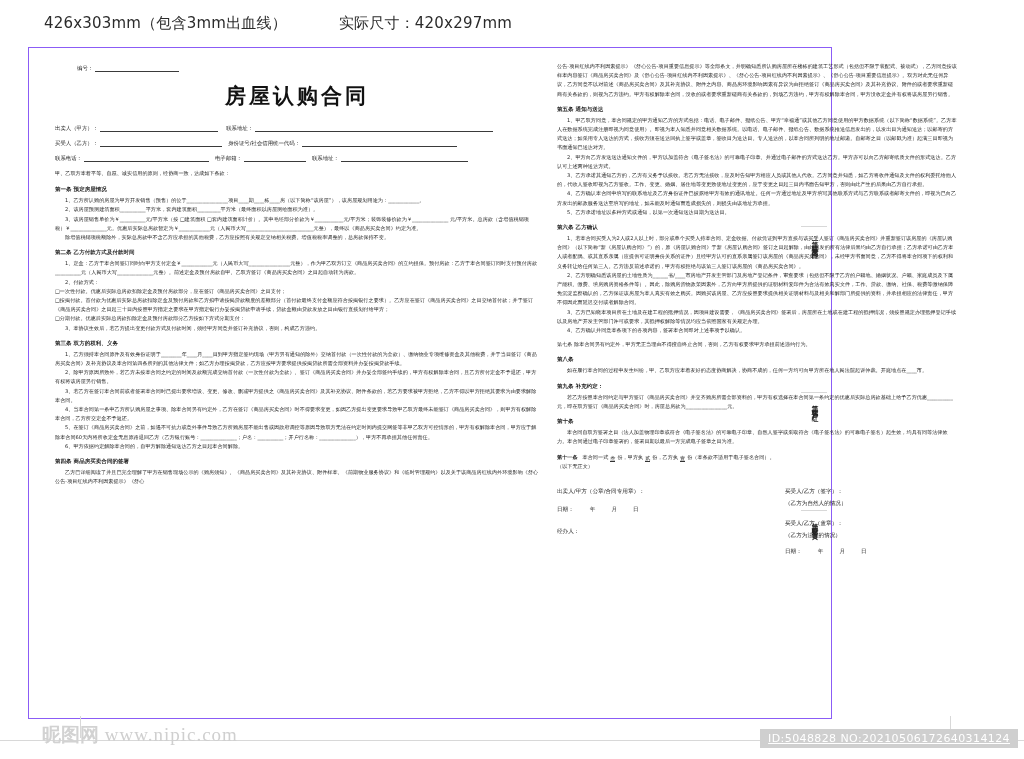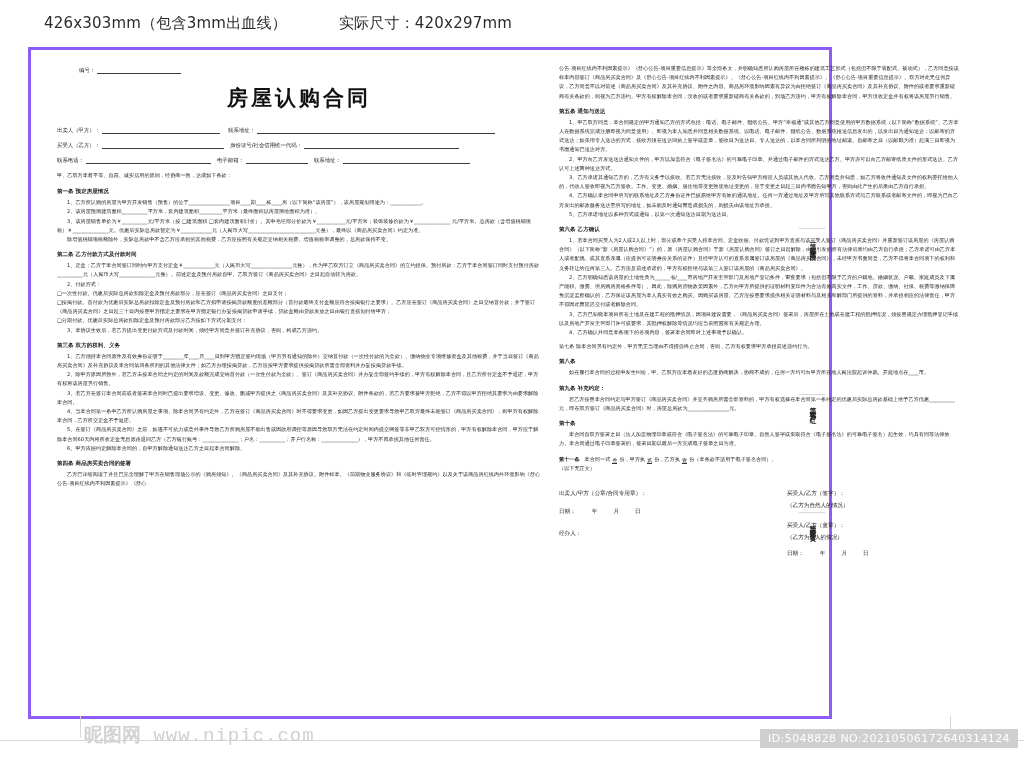--- a/index.html
+++ b/index.html
@@ -10,21 +10,21 @@
   }
   .spec-bar{
     position:absolute;left:44px;top:14px;width:900px;height:26px;
     font-size:15px;color:#2b2b2b;letter-spacing:0.2px;white-space:nowrap;
   }
   .spec-bar span{display:inline-block;}
   .spec-gap{width:42px;}
   
   .sheet{
     position:absolute;left:28px;top:47px;width:804px;height:672px;
-    border:3px solid #8b5cf6;background:#fff;box-sizing:border-box;
+    border:1px solid #8b5cf6;background:#fff;box-sizing:border-box;
   }
   .col-left{position:absolute;left:26px;top:16px;width:484px;height:640px;}
   .col-right{position:absolute;left:528px;top:14px;width:400px;height:645px;}
   
   .t{font-size:5.1px;line-height:9.2px;color:#1e1e1e;letter-spacing:0.05px;}
   .head{font-weight:bold;font-size:5.5px;line-height:11px;margin-top:5px;margin-bottom:1px;}
   .p{margin:0 0 0 0;text-indent:10px;}
   .p0{margin:0;text-indent:0;}
   .title{
     text-align:center;font-weight:bold;font-size:21px;letter-spacing:3px;
@@ -38,26 +38,26 @@
   .vtab{
     position:absolute;writing-mode:vertical-rl;text-orientation:upright;
     font-size:6.6px;font-weight:bold;letter-spacing:1.6px;color:#222;white-space:nowrap;
   }
   .v1{right:12px;top:188px;}
   .v2{right:12px;top:352px;}
   .v3{right:12px;top:470px;}
   
   .wm{
     position:absolute;left:42px;top:722px;font-size:19px;color:#cfcfcf;
-    letter-spacing:1px;font-family:Liberation Mono, monospace;white-space:nowrap;margin-left:42px;
+    letter-spacing:1px;font-family:Liberation Serif, serif;white-space:nowrap;
   }
   .wm-logo{display:inline-block;color:#d2d2d2;font-weight:bold;letter-spacing:0px;}
   .idbadge{
     position:absolute;right:6px;top:729px;background:#cfcfcf;color:#fff;
-    font-size:11px;padding:3px 8px;letter-spacing:0.4px;white-space:nowrap;
+    font-size:11px;padding:3px 8px;letter-spacing:0.4px;white-space:nowrap;text-decoration:underline;
   }
   .hairline{position:absolute;background:#d8d8d8;}
   .sig{font-size:5.6px;line-height:12px;}
   .flexline{display:flex;align-items:flex-end;gap:1px;}
 </style>
 </head>
 <body>
 
 <div class="spec-bar">
   <span>426x303mm（包含3mm出血线）</span>

